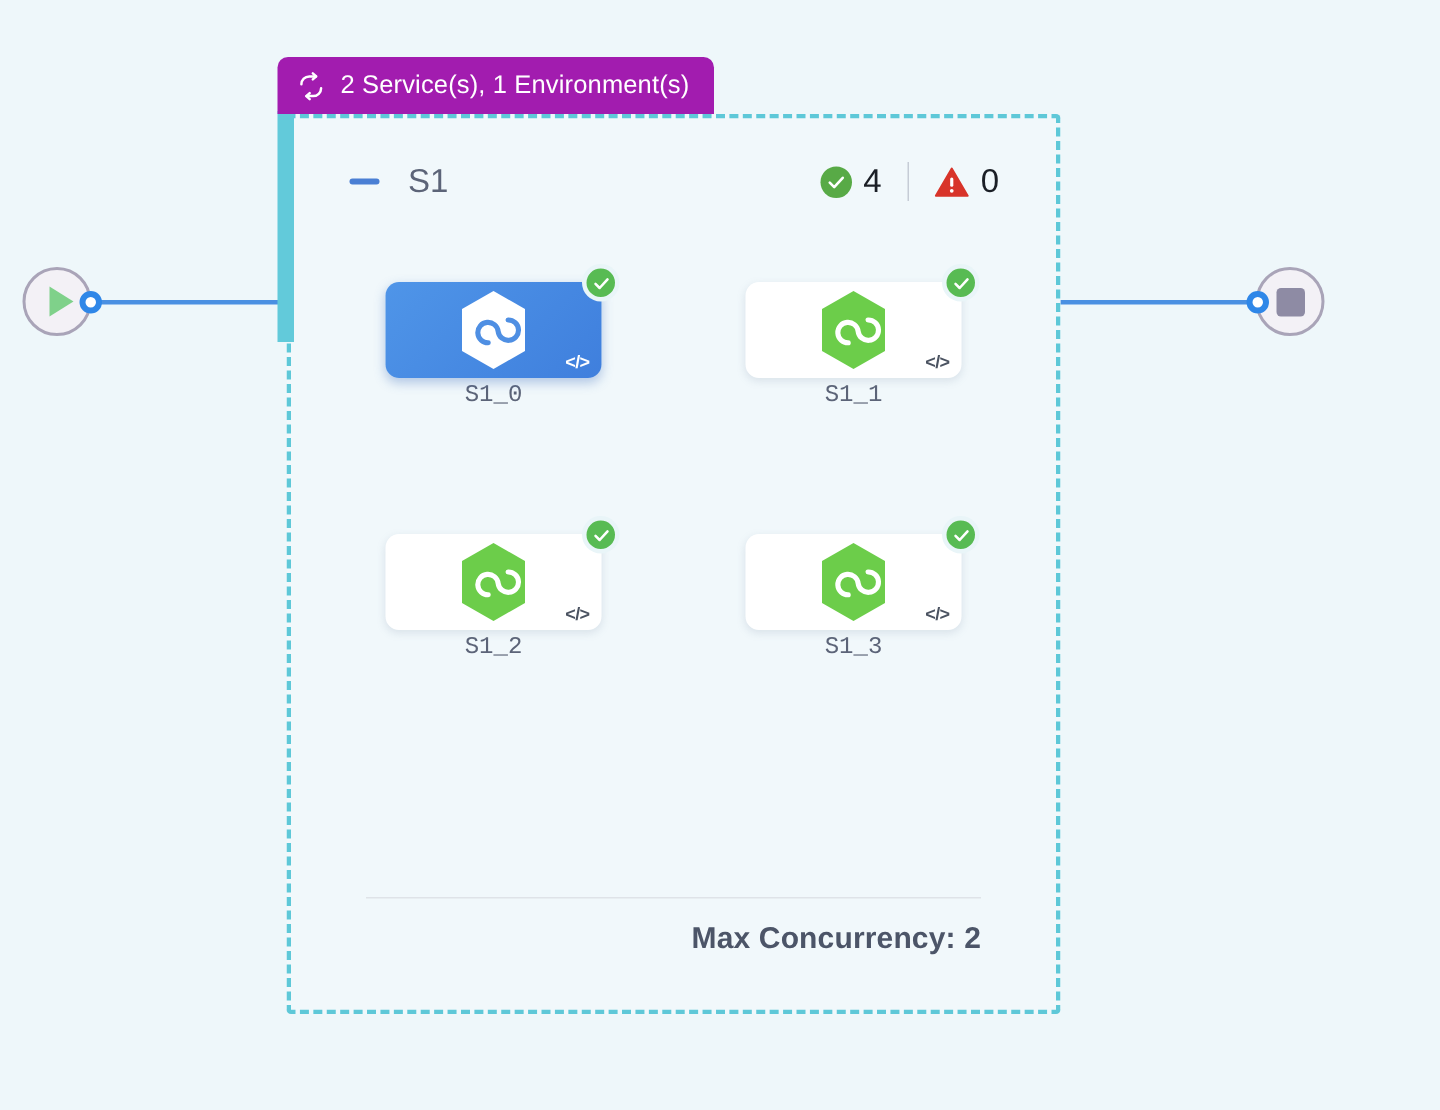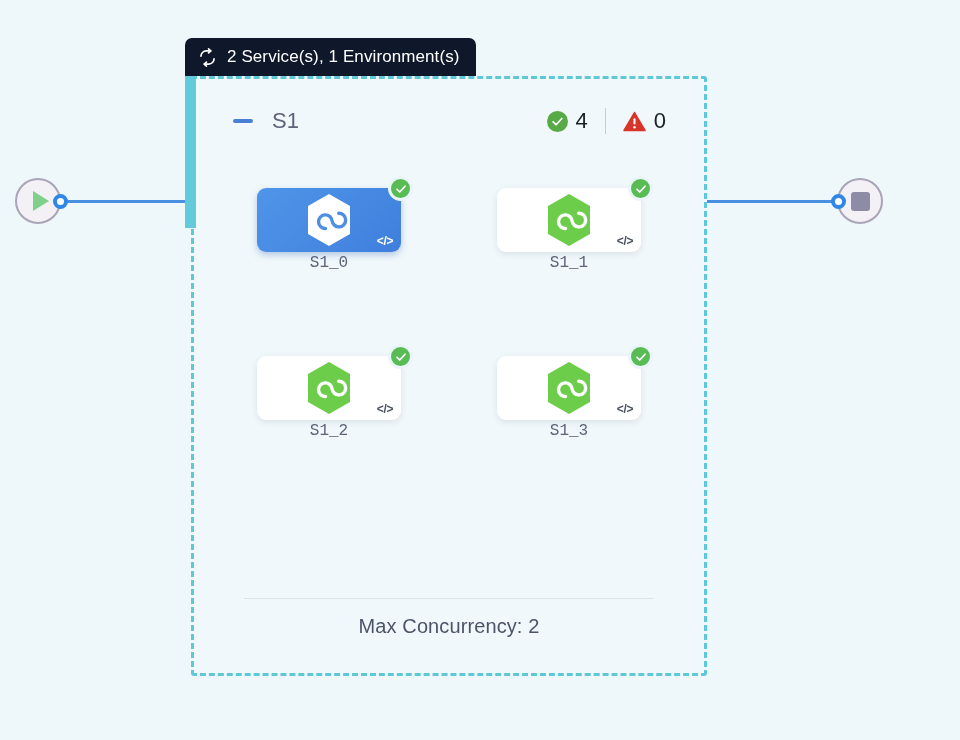--- a/index.html
+++ b/index.html
@@ -74,21 +74,21 @@
   }
   .edge.left  { left: 66px;  top: 200px; width: 122px; }
   .edge.right { left: 707px; top: 200px; width: 128px; }
 
   
   .group-tab {
     position: absolute;
     left: 185px;
     top: 38px;
     height: 38px;
-    background: #0f172a;
+    background: #a21caf;
     border-radius: 7px 7px 0 0;
     display: flex;
     align-items: center;
     padding: 0 16px 0 12px;
     box-sizing: border-box;
     color: #ffffff;
     z-index: 5;
   }
   .group-tab .tab-label {
     font-size: 17px;
@@ -282,23 +282,23 @@
     width: 410px;
     z-index: 7;
   }
   .footer-divider {
     width: 100%;
     height: 1px;
     background: #dfe3e8;
   }
   .max-concurrency {
     margin-top: 16px;
-    text-align: center;
+    text-align: right;
     font-size: 20px;
-    font-weight: 400;
+    font-weight: 700;
     color: #4c5568;
     letter-spacing: .1px;
   }
 </style>
 </head>
 <body>
 
 <div class="canvas">
 
   <div class="terminal start">

